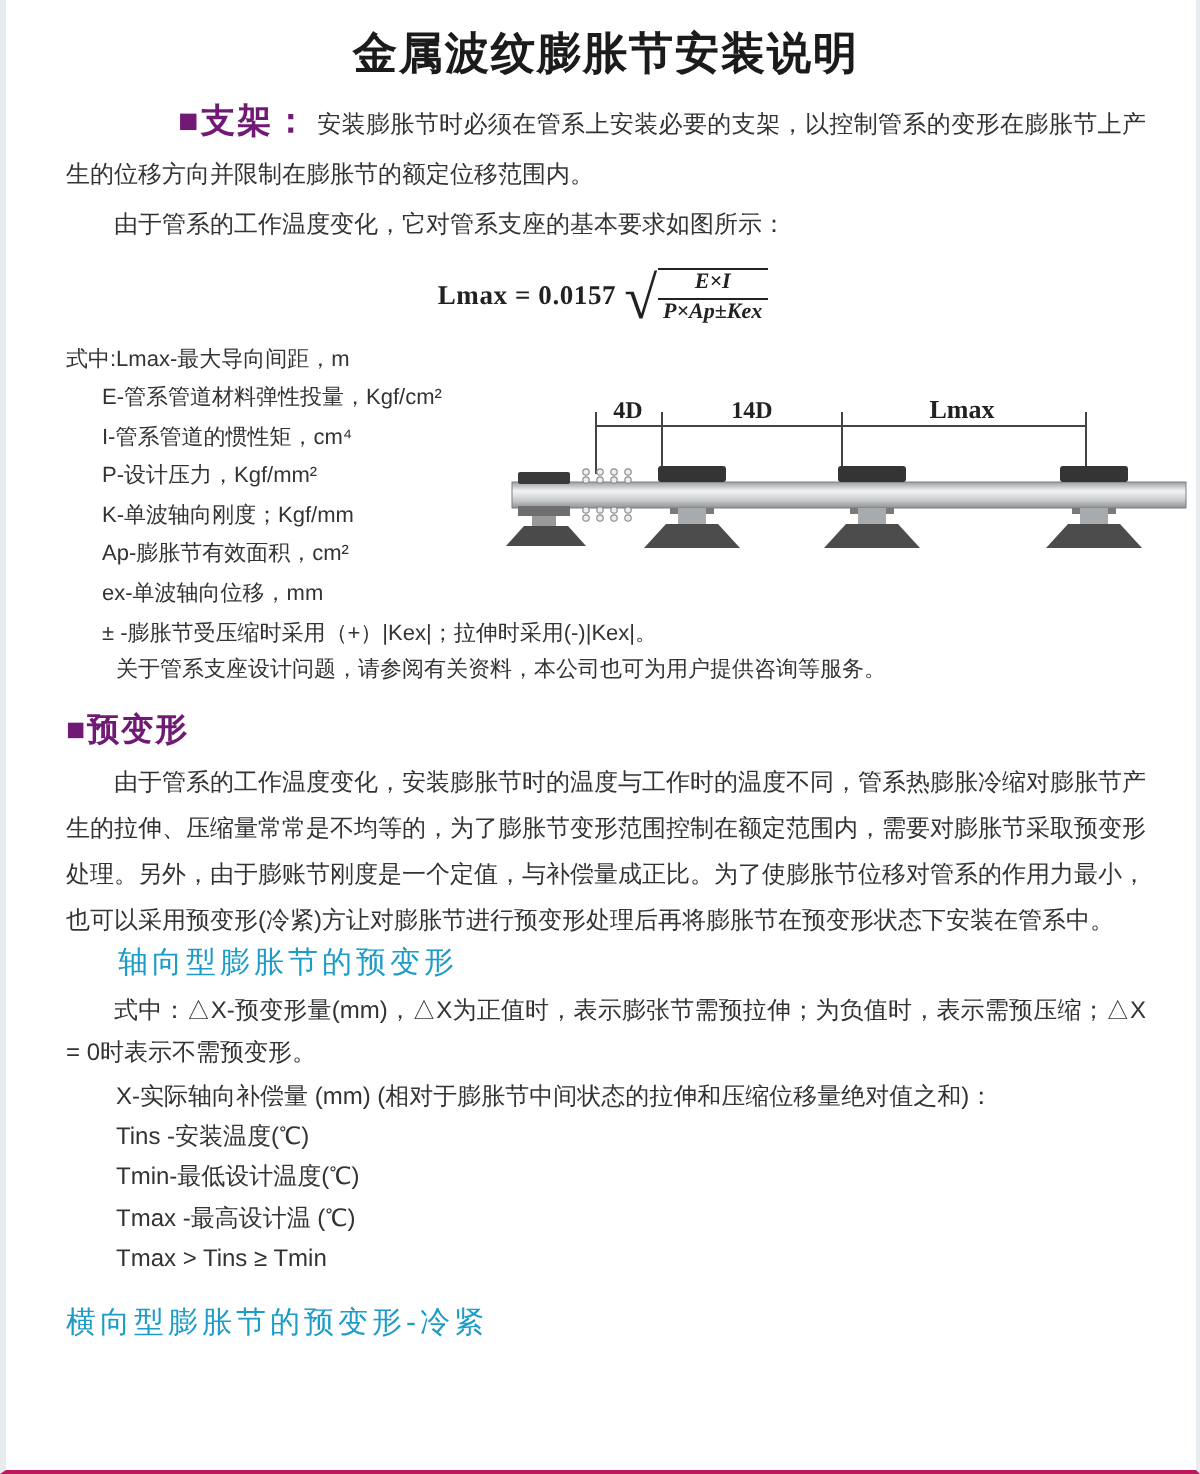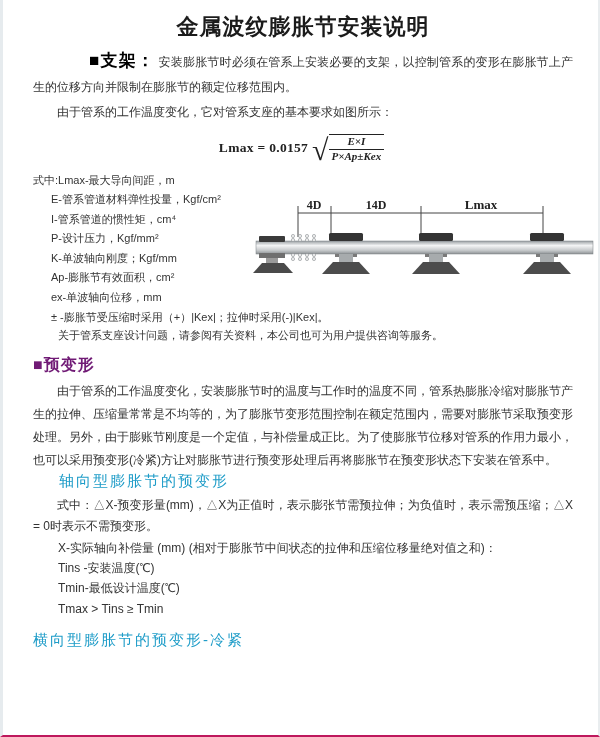--- a/index.html
+++ b/index.html
@@ -10,21 +10,21 @@
     box-sizing:border-box;
   }
   .inner{padding:0 25px 0 30px;}
   .title{
     margin:12px 0 6px 0;text-align:center;font-size:22px;font-weight:bold;color:#1b1b1b;
     letter-spacing:1px;font-family:"Liberation Sans",sans-serif;
   }
   .para{font-size:12px;line-height:25px;margin:0;color:#333;text-align:justify;}
   .para.first{text-indent:56px;margin-top:6px;}
   .blue-inline{
-    color:#000000;font-size:17px;font-weight:bold;letter-spacing:1px;
+    color:#701a75;font-size:17px;font-weight:bold;letter-spacing:1px;
   }
   .indent2{text-indent:24px;}
   .formula-row{
     text-align:center;font-family:"Liberation Serif",serif;font-weight:bold;
     font-size:13.5px;color:#222;margin:9px 0 7px 0;
   }
   .f-lhs{letter-spacing:.3px;}
   .radical{
     display:inline-block;font-size:30px;font-weight:normal;line-height:0;
     vertical-align:middle;margin:0 -3px 0 4px;transform:translateY(1px);
@@ -156,18 +156,19 @@
     <p class="para body-just indent2">由于管系的工作温度变化，安装膨胀节时的温度与工作时的温度不同，管系热膨胀冷缩对膨胀节产生的拉伸、压缩量常常是不均等的，为了膨胀节变形范围控制在额定范围内，需要对膨胀节采取预变形处理。另外，由于膨账节刚度是一个定值，与补偿量成正比。为了使膨胀节位移对管系的作用力最小，也可以采用预变形(冷紧)方让对膨胀节进行预变形处理后再将膨胀节在预变形状态下安装在管系中。</p>
 
     <h3 class="sub-blue">轴向型膨胀节的预变形</h3>
 
 
     <p class="para tight indent2">式中：△X-预变形量(mm)，△X为正值时，表示膨张节需预拉伸；为负值时，表示需预压缩；△X = 0时表示不需预变形。</p>
 
     <div class="item-line">X-实际轴向补偿量 (mm) (相对于膨胀节中间状态的拉伸和压缩位移量绝对值之和)：</div>
     <div class="item-line">Tins -安装温度(℃)</div>
     <div class="item-line">Tmin-最低设计温度(℃)</div>
+    <div class="item-line">Tmax -最高设计温 (℃)</div>
     <div class="item-line">Tmax &gt; Tins ≥ Tmin</div>
 
     <h3 class="sub-blue lateral">横向型膨胀节的预变形-冷紧</h3>
 
   </div>
 </div>
 
 </body></html>

